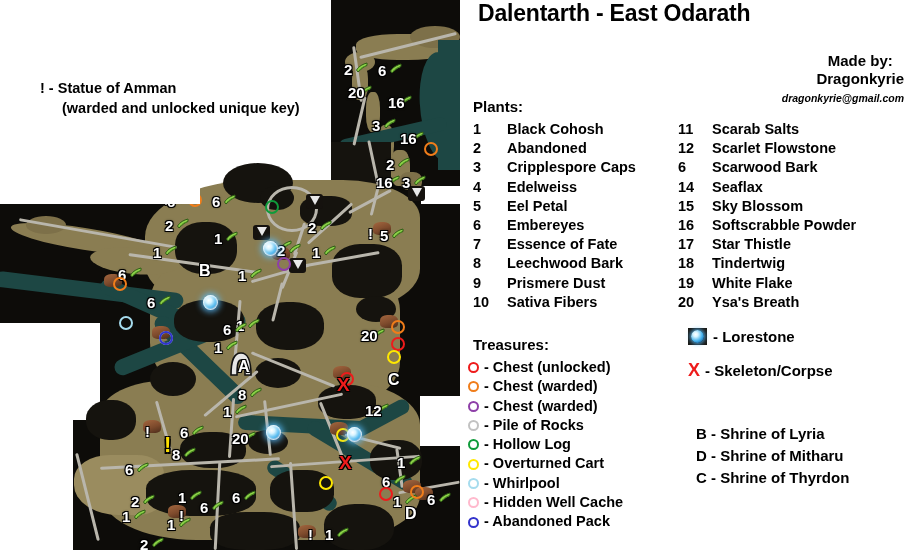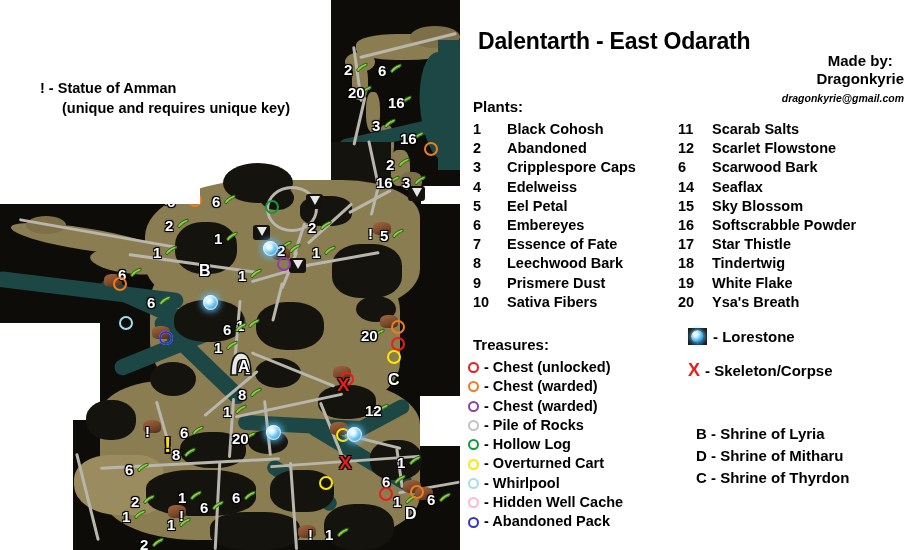--- a/index.html
+++ b/index.html
@@ -40,21 +40,21 @@
   .rock{position:absolute;width:18px;height:13px;border-radius:40% 40% 30% 30%;
         background:linear-gradient(160deg,#a4673f 0%,#7d4a2c 55%,#4a2c1a 100%);}
   .bang{position:absolute;font-weight:bold;font-size:17px;color:#ffe000;line-height:1;
         text-shadow:-1.5px -1.5px 0 #000,1.5px -1.5px 0 #000,-1.5px 1.5px 0 #000,1.5px 1.5px 0 #000;}
   .bangw{position:absolute;font-weight:bold;font-size:15px;color:#fff;line-height:1;
          text-shadow:-1px -1px 0 #000,1px -1px 0 #000,-1px 1px 0 #000,1px 1px 0 #000;}
   .gorg{position:absolute;width:26px;height:24px;}
 
   
   #info{position:absolute;left:460px;top:0;width:458px;height:550px;background:#fff;color:#000;}
-  #title{position:absolute;left:18px;top:28px;font-size:23px;font-weight:bold;letter-spacing:-.2px;}
+  #title{position:absolute;left:18px;top:0;font-size:23px;font-weight:bold;letter-spacing:-.2px;}
   #madeby{position:absolute;right:14px;top:52px;text-align:center;font-size:15px;font-weight:bold;line-height:1.18;}
   #email{position:absolute;right:14px;top:92px;font-size:10.5px;font-style:italic;font-weight:bold;}
   .sect{position:absolute;font-size:15px;font-weight:bold;}
   #plants-h{left:13px;top:98px;}
   #treas-h{left:13px;top:336px;}
 
   .plist{position:absolute;font-size:14.5px;font-weight:bold;line-height:19.2px;}
   #pl-left{left:13px;top:120px;}
   #pl-right{left:218px;top:120px;}
   .prow{display:flex;}
@@ -474,21 +474,21 @@
   <div style="position:absolute;left:0;top:323px;width:50px;height:227px;background:#fff;"></div>
   <div style="position:absolute;left:0;top:360px;width:73px;height:190px;background:#fff;"></div>
   <div style="position:absolute;left:0;top:0;width:200px;height:204px;background:#fff;"></div>
   <div style="position:absolute;left:200px;top:0;width:131px;height:147px;background:#fff;"></div>
   <div style="position:absolute;left:0;top:147px;width:137px;height:57px;background:#fff;"></div>
   <div style="position:absolute;left:425px;top:396px;width:35px;height:48px;background:#fff;"></div>
 </div>
 
 <div id="amman-note">
   <div class="ln1">! - Statue of Amman</div>
-  <div class="ln2">(unique and requires unique key)</div>
+  <div class="ln2">(warded and unlocked unique key)</div>
 </div>
 
 <div id="info">
 
   <div id="title">Dalentarth - East Odarath</div>
 
   <div id="madeby">
     <div>Made by:</div>
     <div>Dragonkyrie</div>
   </div>

